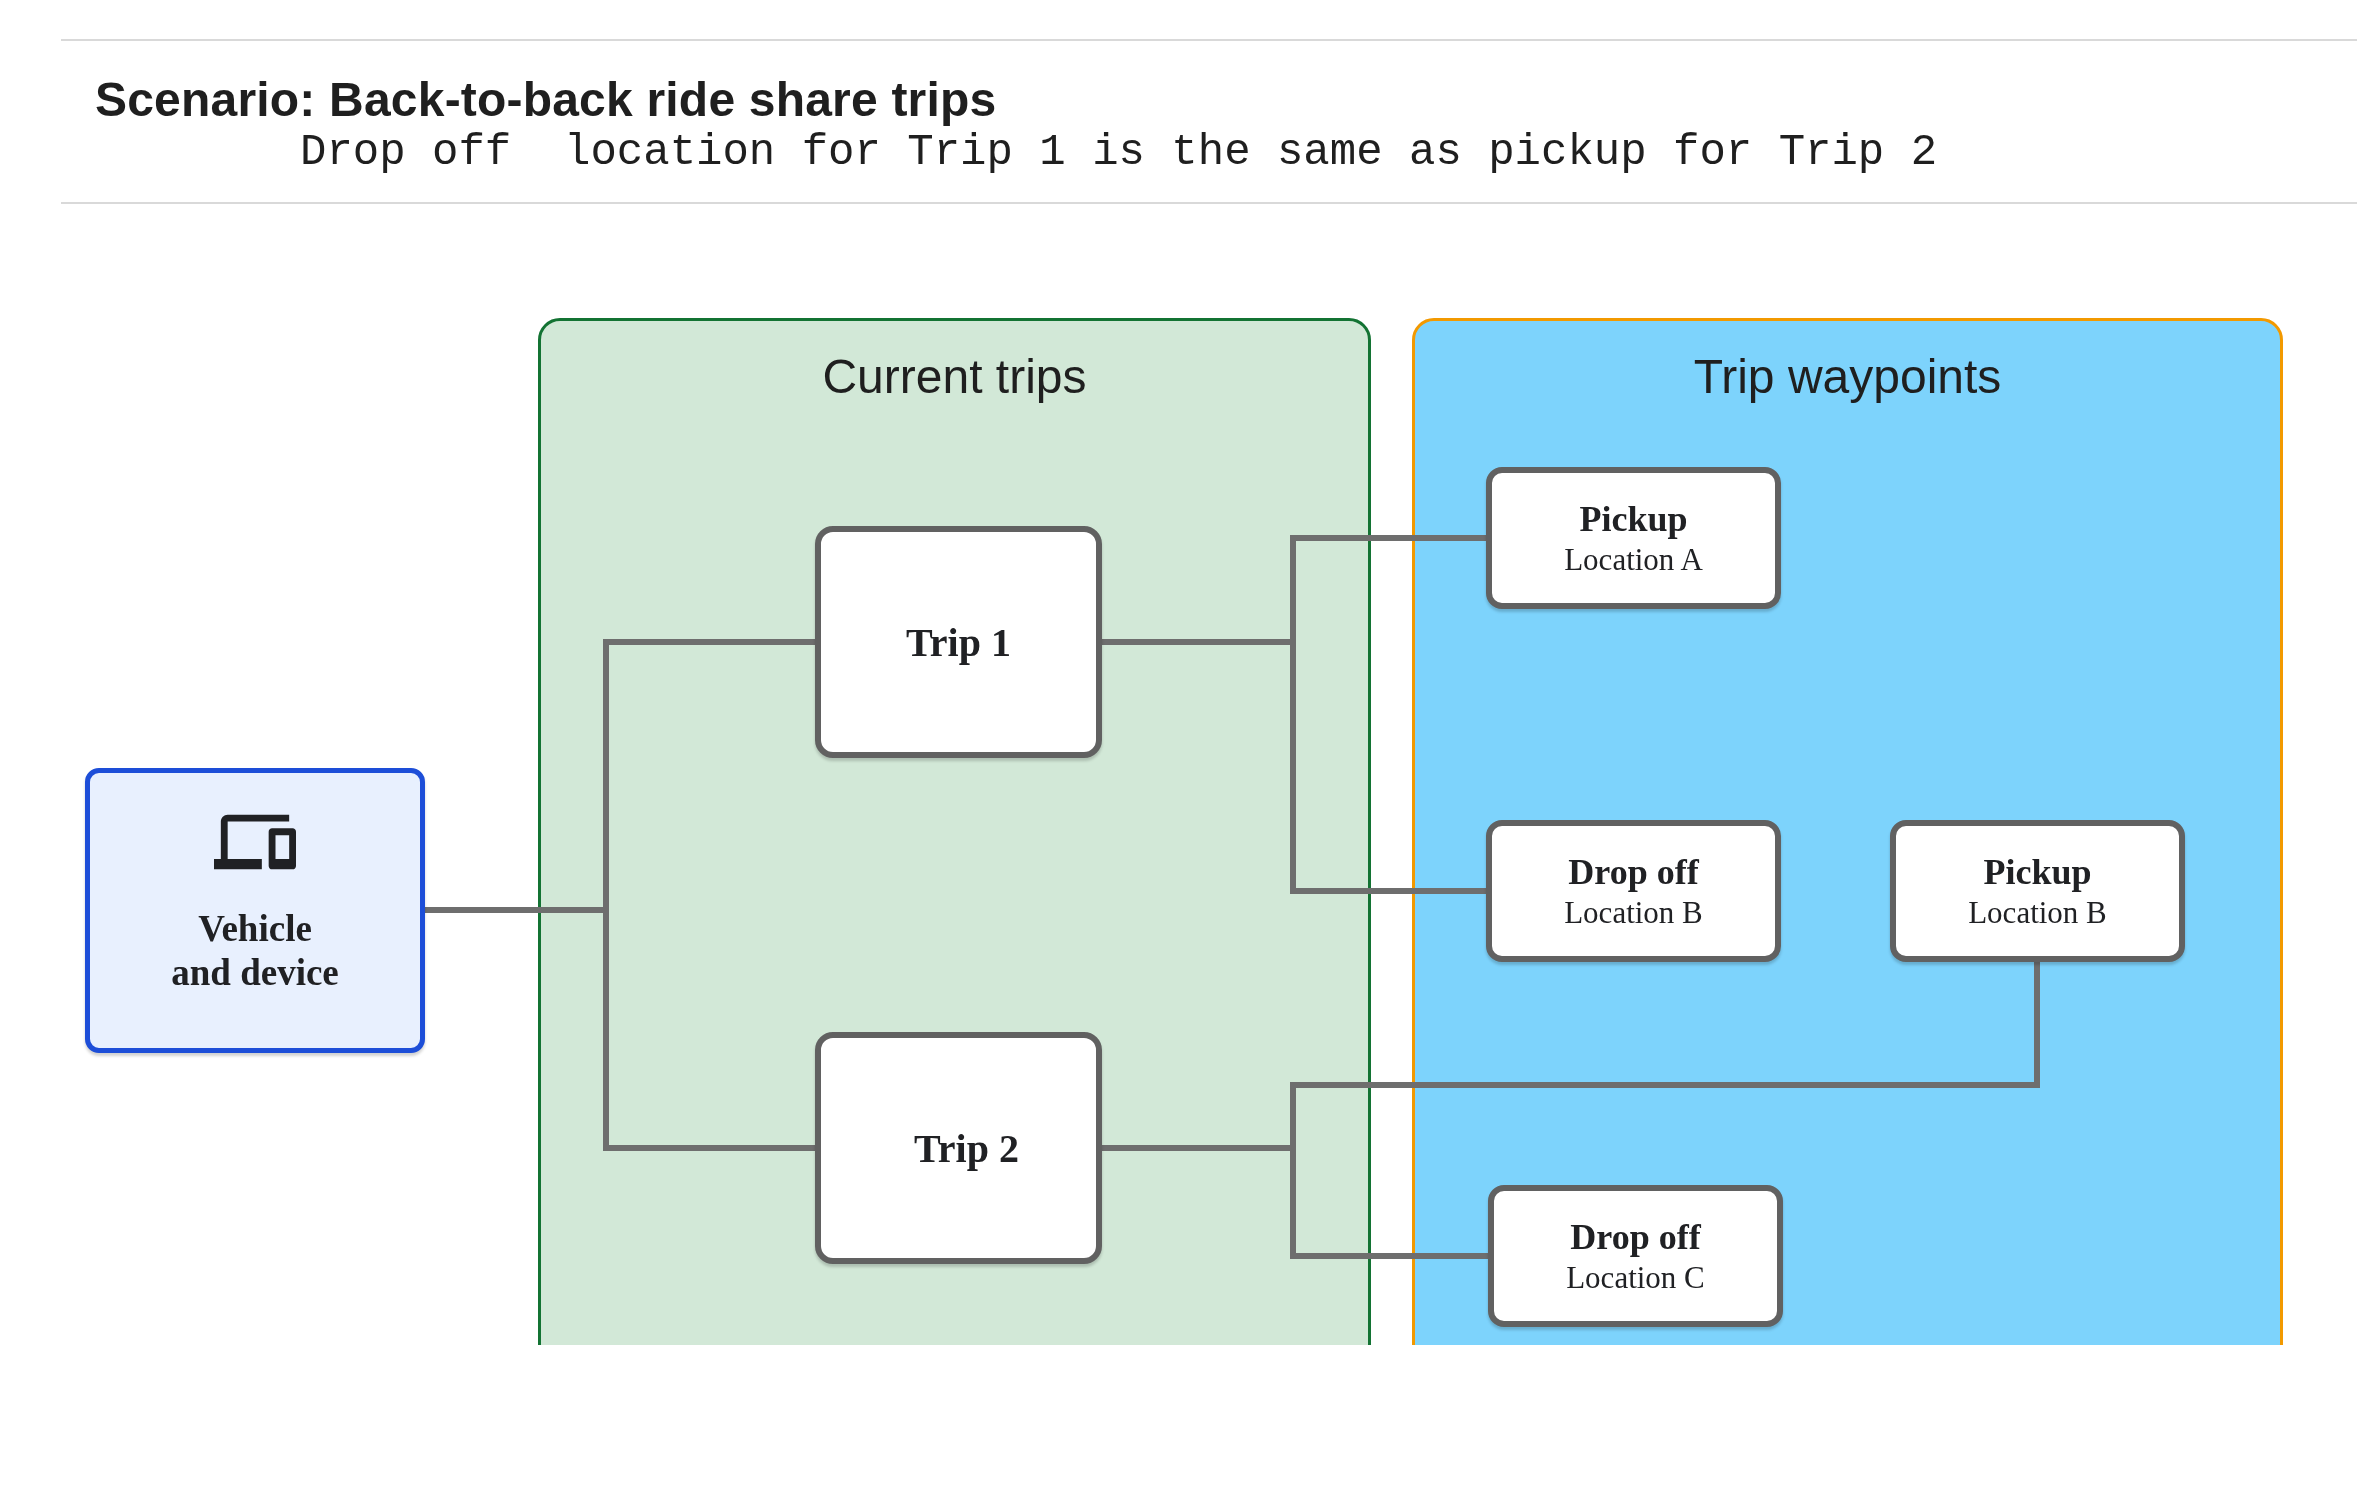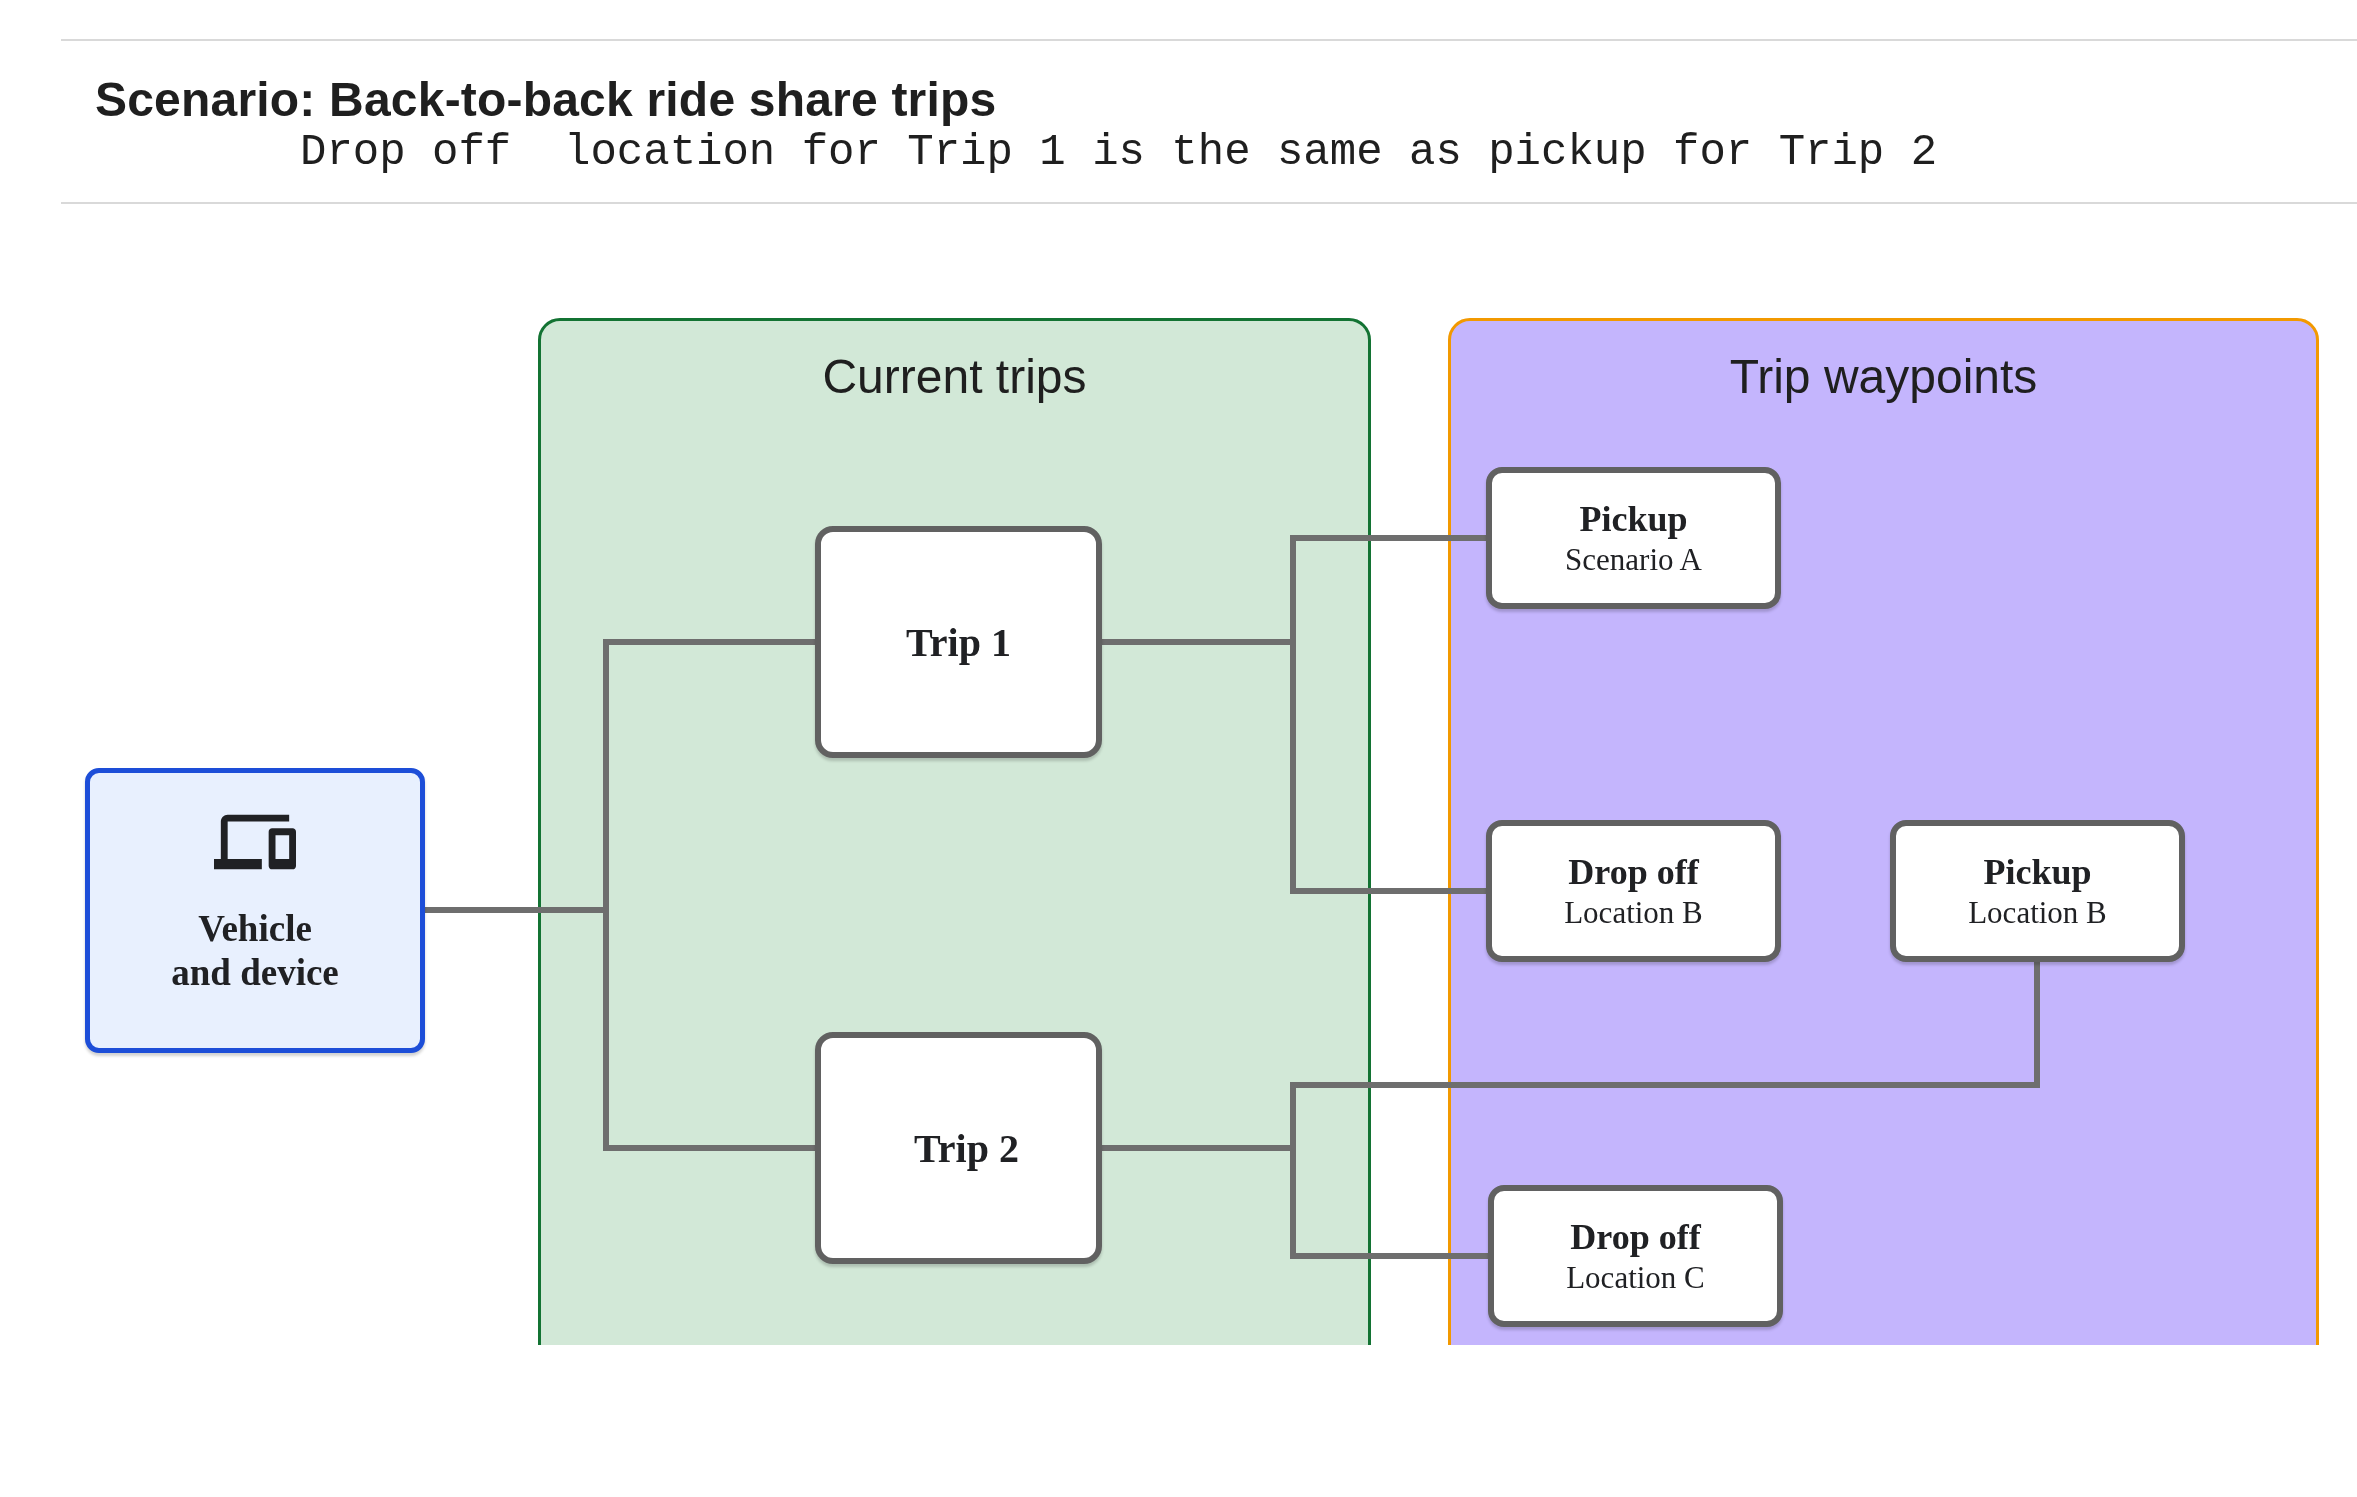--- a/index.html
+++ b/index.html
@@ -14,21 +14,21 @@
     position:absolute;left:55px;top:72px;font-size:48px;font-weight:bold;
     letter-spacing:0.2px;white-space:pre;
   }
   .page-subtitle{
     position:absolute;left:260px;top:127px;font-size:44px;font-weight:normal;
     white-space:pre;
     font-family:Liberation Mono, monospace;
   }
   .group{position:absolute;top:318px;height:1140px;border-radius:22px;box-sizing:border-box;z-index:1;}
   .group-current{left:498px;width:833px;background:#d2e8d7;border:3px solid #137333;}
-  .group-waypoints{left:1408px;width:871px;background:#c4b5fd;border:3px solid #f29900;}
+  .group-waypoints{left:1372px;width:871px;background:#7dd3fc;border:3px solid #f29900;}
   .group-title{
     position:absolute;top:28px;left:0;width:100%;text-align:center;
     font-size:48px;font-weight:normal;color:#1f1f1f;
   }
   .node{
     position:absolute;background:#ffffff;border:6px solid #616161;border-radius:18px;
     box-sizing:border-box;display:flex;flex-direction:column;align-items:center;
     justify-content:center;z-index:3;box-shadow:0 3px 3px rgba(0,0,0,0.18);font-family:Liberation Serif, serif;
   }
   .node-trip1{left:775px;top:526px;width:287px;height:232px;}
@@ -96,21 +96,21 @@
 
   <div class="node node-trip1">
     <div class="trip-label">Trip 1</div>
   </div>
   <div class="node node-trip2">
     <div class="trip-label">Trip 2</div>
   </div>
 
   <div class="node node-wp node-pickup-a">
     <div class="wp-title">Pickup</div>
-    <div class="wp-subtitle">Scenario A</div>
+    <div class="wp-subtitle">Location A</div>
   </div>
   <div class="node node-wp node-dropoff-b">
     <div class="wp-title">Drop off</div>
     <div class="wp-subtitle">Location B</div>
   </div>
   <div class="node node-wp node-pickup-b">
     <div class="wp-title">Pickup</div>
     <div class="wp-subtitle">Location B</div>
   </div>
   <div class="node node-wp node-dropoff-c">

